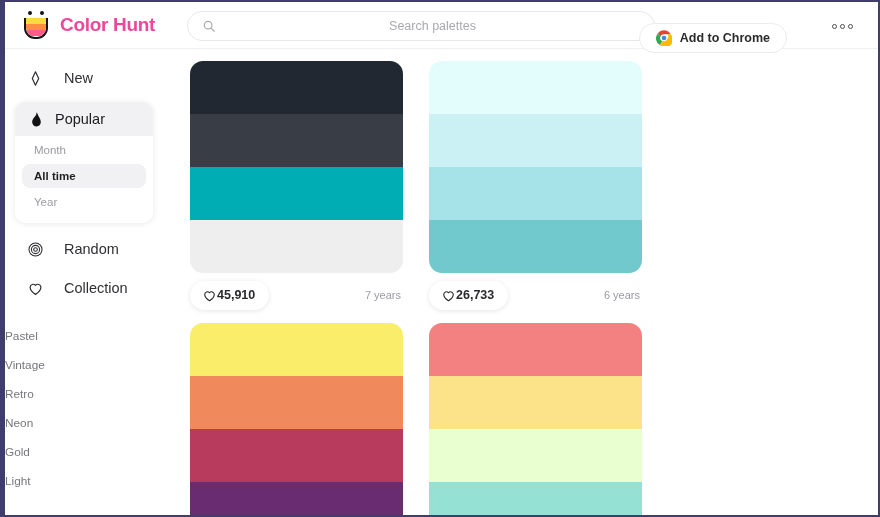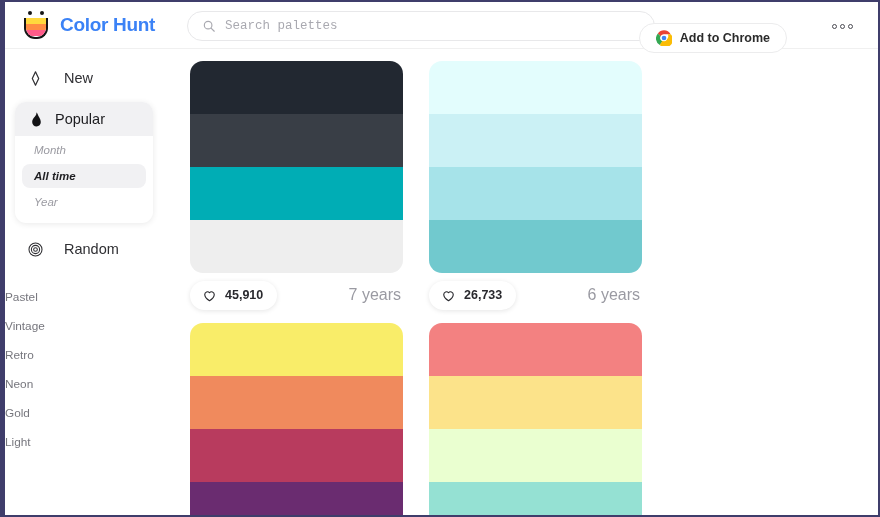--- a/index.html
+++ b/index.html
@@ -74,21 +74,21 @@
     border-top: none;
     border-radius: 0 0 11px 11px;
     overflow: hidden;
     background: #fff;
   }
   .logo-band { width: 100%; height: 33.34%; }
 
   .brand-title {
     font-size: 19px;
     font-weight: bold;
-    color: #3b82f6;
+    color: #ec4899;
     letter-spacing: -0.3px;
     white-space: nowrap;
   }
 
   #search-wrap {
     position: absolute;
     left: 182px;
     top: 9px;
     width: 468px;
     height: 30px;
@@ -101,24 +101,25 @@
     background: #ffffff;
     display: flex;
     align-items: center;
     padding: 0 14px;
     gap: 9px;
   }
   #search-input {
     border: none;
     outline: none;
     background: transparent;
-    font-family: Liberation Mono, monospace;
+    font-family: Liberation Sans, sans-serif;
     font-size: 12.5px;
     color: #3b3b3b;
     width: 100%;
+    text-align: center;
   }
   #search-input::placeholder { color: #a9a9b0; }
 
   #add-chrome-btn {
     position: absolute;
     right: 91px;
     top: 21px;
     height: 30px;
     border: 1px solid #ececed;
     border-radius: 16px;
@@ -204,21 +205,20 @@
   .sub-item {
     margin: 2px 7px;
     height: 24px;
     display: flex;
     align-items: center;
     padding-left: 12px;
     border-radius: 8px;
     font-size: 11.5px;
     color: #9b9ba2;
     cursor: pointer;
-    font-style: italic;
   }
   .sub-item.active {
     background: #f1f1f3;
     color: #1f1f22;
     font-weight: bold;
   }
 
   #collection-list {
     margin-top: 16px;
   }
@@ -265,36 +265,36 @@
   .card-meta {
     height: 44px;
     width: 213px;
     display: flex;
     align-items: center;
     justify-content: space-between;
   }
   .like-pill {
     display: flex;
     align-items: center;
-    gap: 8px;
+    gap: 0;
     height: 29px;
     border-radius: 15px;
     background: #fff;
     box-shadow: 0 1px 5px rgba(0,0,0,0.10);
     padding: 0 14px 0 12px;
     cursor: pointer;
   }
   .heart-icon { width: 15px; height: 15px; flex: none; display:block; }
   .like-count {
     font-size: 12.5px;
     color: #29292e;
     font-weight: bold;
   }
   .card-time {
-    font-size: 16px;
+    font-size: 11px;
     color: #9a9aa2;
     padding-right: 2px;
   }
 </style>
 </head>
 <body>
 
 <div id="window-frame">
   <div id="page-root">
 
@@ -371,20 +371,26 @@
 
       <div class="nav-row" style="margin-top:9px">
         <svg class="nav-icon" viewBox="0 0 24 24" fill="none">
           <circle cx="12" cy="12" r="9.2" stroke="#2f2f33" stroke-width="1.5"></circle>
           <circle cx="12" cy="12" r="5.8" stroke="#2f2f33" stroke-width="1.5"></circle>
           <circle cx="12" cy="12" r="2.6" stroke="#2f2f33" stroke-width="1.5"></circle>
         </svg>
         <span>Random</span>
       </div>
 
+      <div class="nav-row" style="margin-top:5px">
+        <svg class="nav-icon" viewBox="0 0 24 24" fill="none">
+          <path d="M12 20.3s-7.6-4.7-7.6-10A4.3 4.3 0 0 1 12 7.6a4.3 4.3 0 0 1 7.6 2.7c0 5.3-7.6 10-7.6 10z" stroke="#2f2f33" stroke-width="1.7" stroke-linejoin="round"></path>
+        </svg>
+        <span>Collection</span>
+      </div>
 
       <div id="collection-list">
         <div class="coll-item">
           <span>Pastel</span>
         </div>
         <div class="coll-item">
           <span>Vintage</span>
         </div>
         <div class="coll-item">
           <span>Retro</span>

